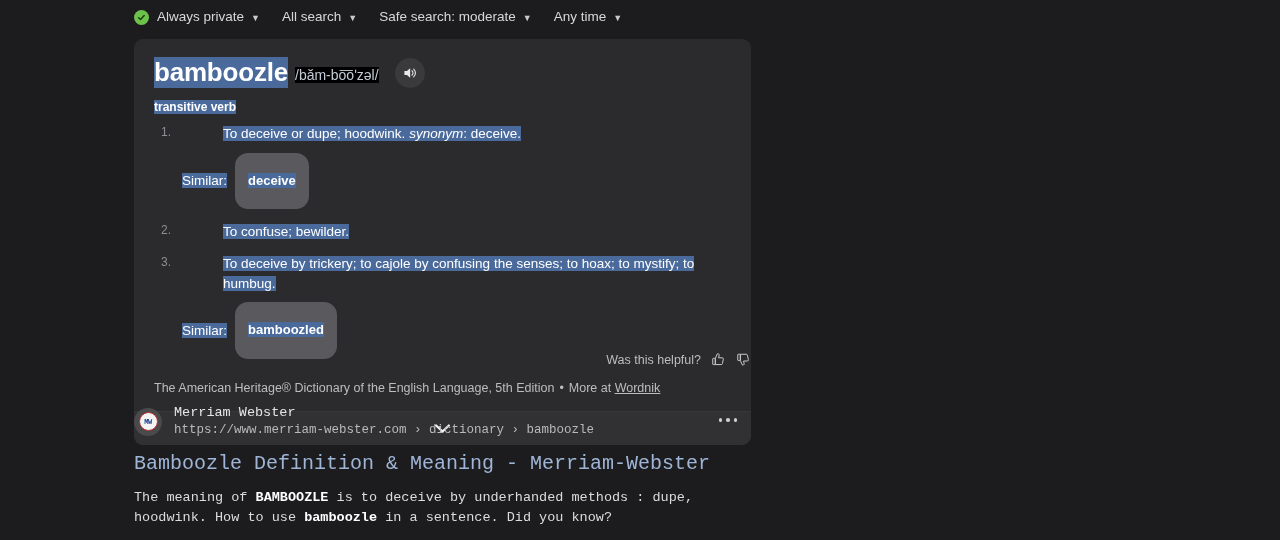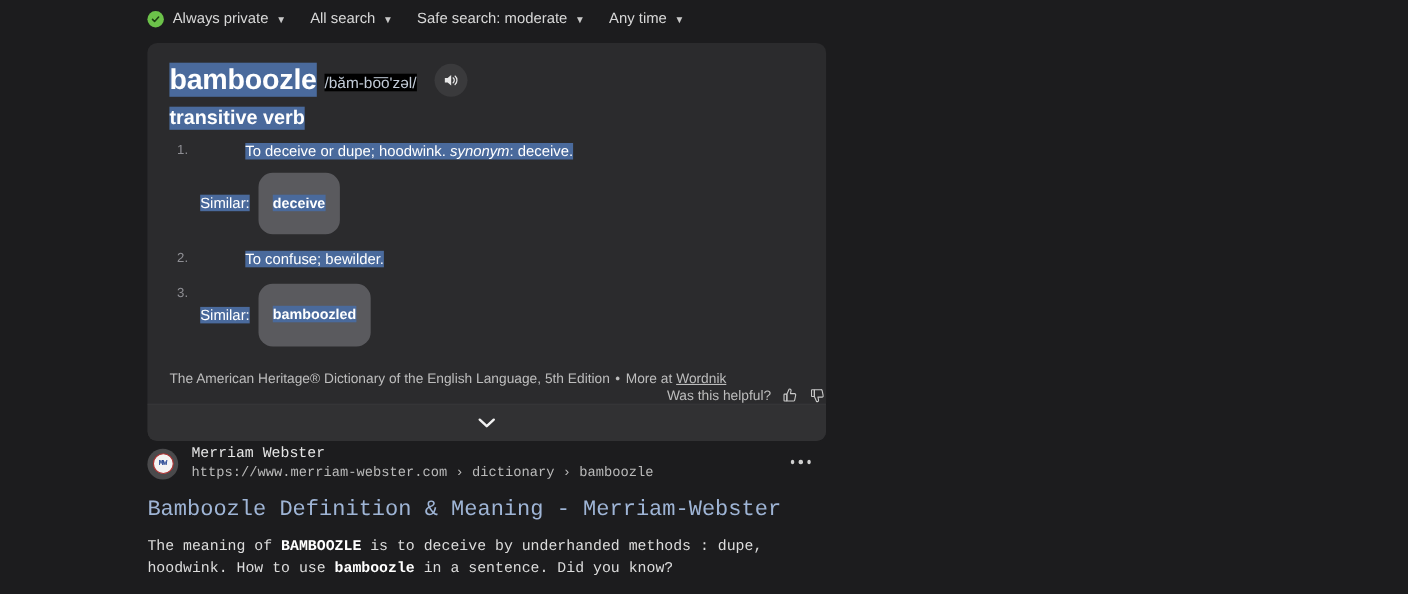--- a/index.html
+++ b/index.html
@@ -95,21 +95,21 @@
     background: #3a3a3c;
     margin-left: 16px;
     display: flex;
     align-items: center;
     justify-content: center;
     cursor: pointer;
     flex: none;
   }
 
   .pos {
-    font-size: 18px;
+    font-size: 12px;
     font-weight: bold;
     color: #ffffff;
     margin-bottom: 10px;
     display: inline-block;
   }
 
   ol.senses {
     list-style: none;
     margin: 0;
     padding: 0;
@@ -348,20 +348,21 @@
           <span class="similar-label sel">Similar:</span>
           <span class="chip"><span class="sel">deceive</span></span>
         </div>
       </li>
 
       <li>
         <div class="sense-text"><span class="sel">To confuse; bewilder.</span></div>
       </li>
 
       <li>
+        <div class="sense-text"><span class="sel">To deceive by trickery; to cajole by confusing the senses; to hoax; to mystify; to humbug.</span></div>
         <div class="similar-row">
           <span class="similar-label sel">Similar:</span>
           <span class="chip"><span class="sel">bamboozled</span></span>
         </div>
       </li>
 
     </ol>
 
     <div class="attribution">
       <span>The American Heritage® Dictionary of the English Language, 5th Edition</span><span class="sep">•</span><span>More at</span>

